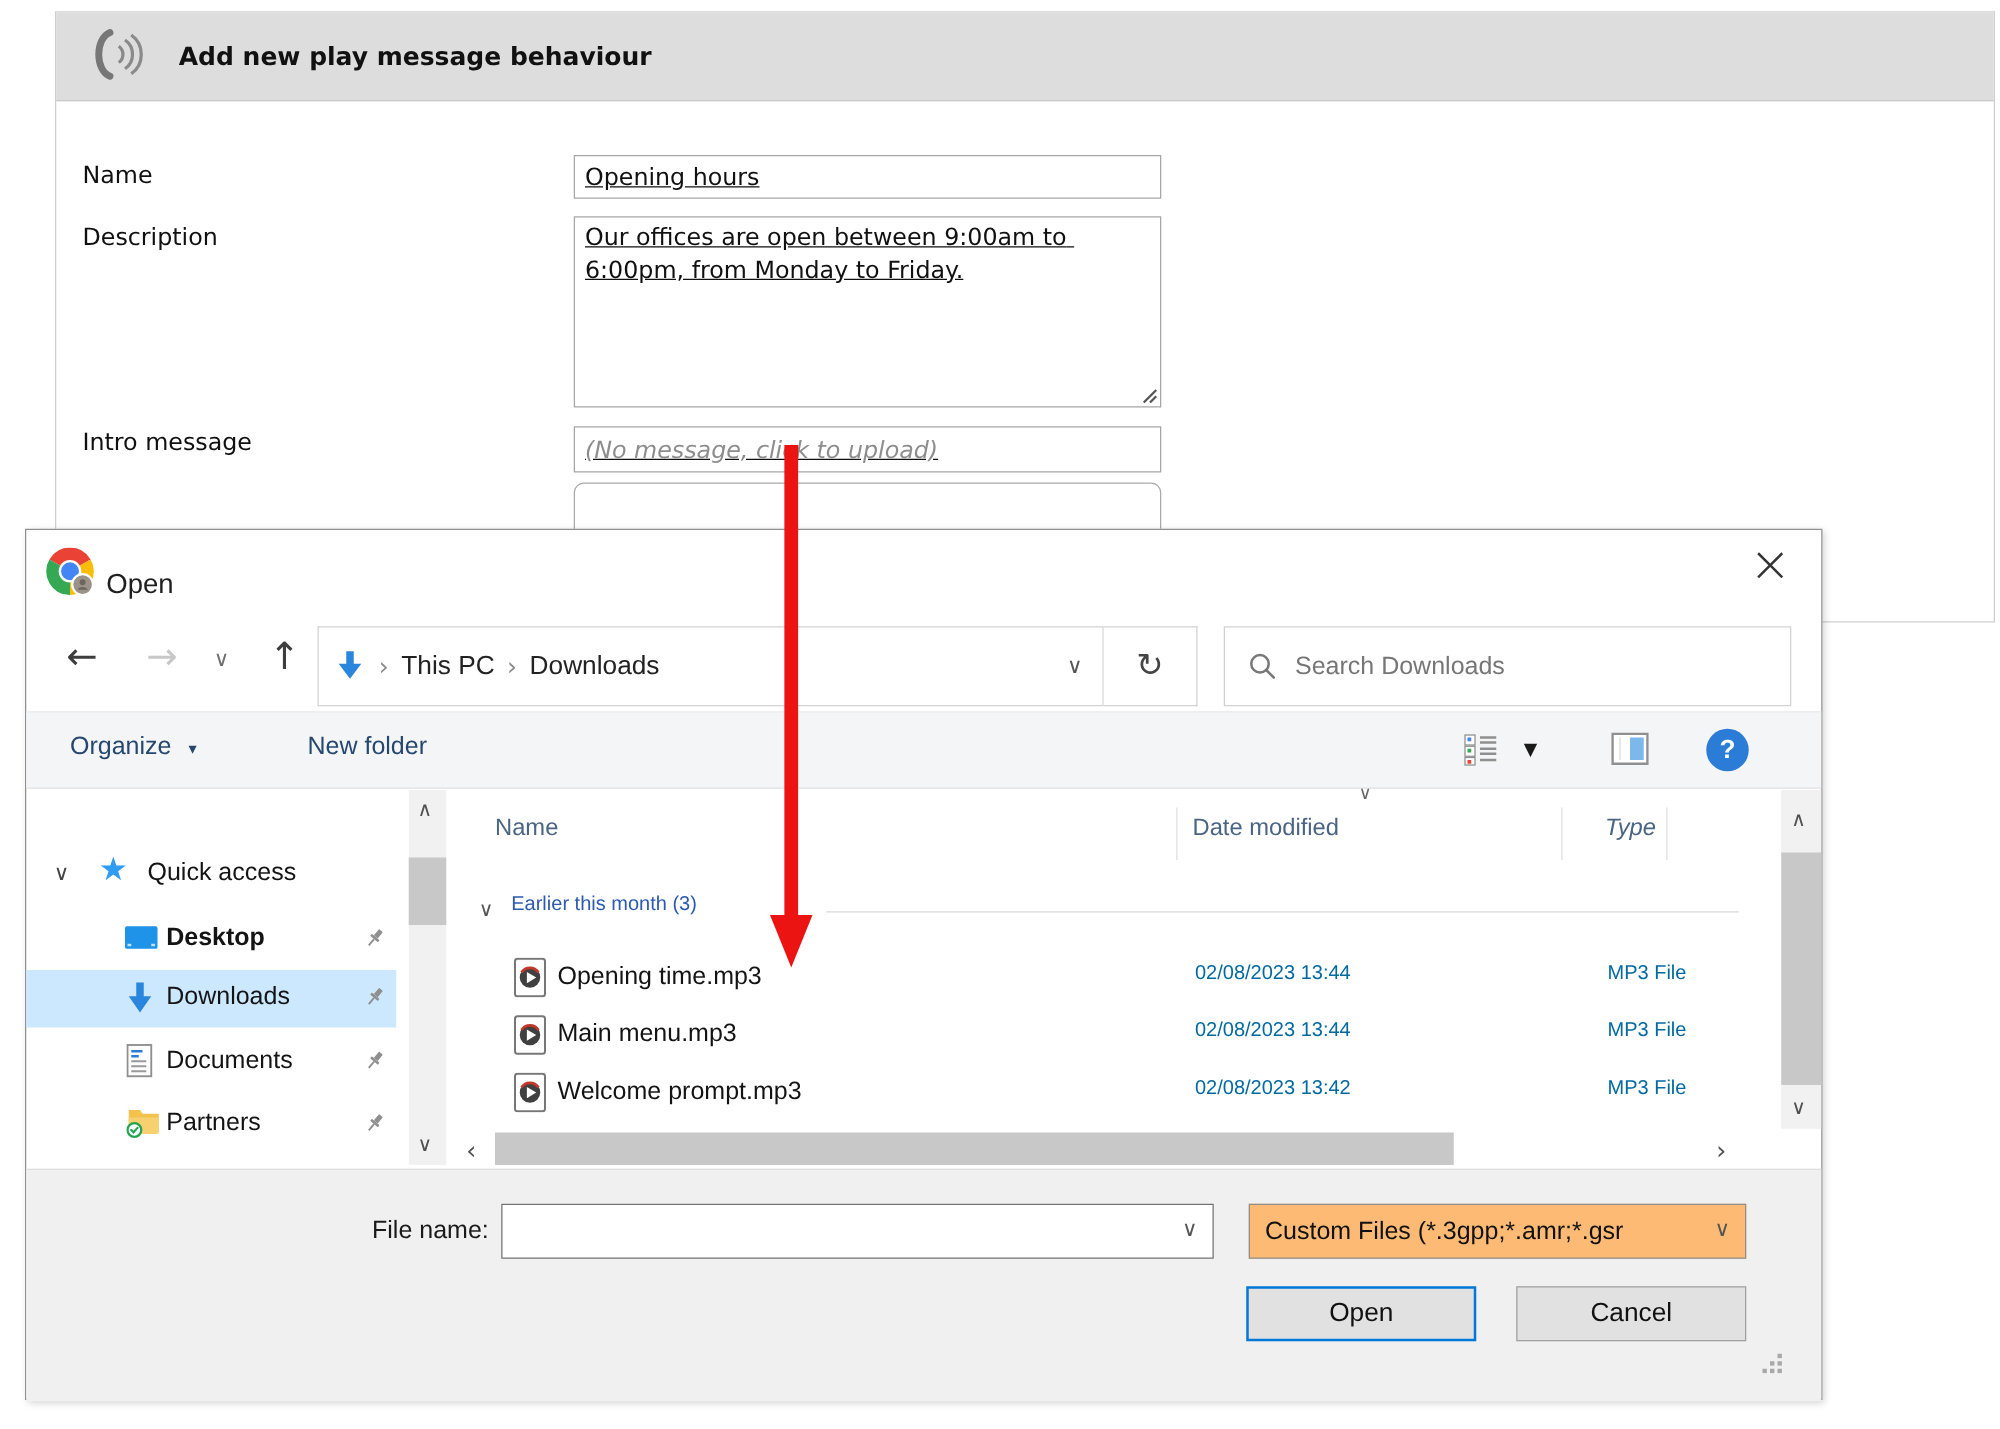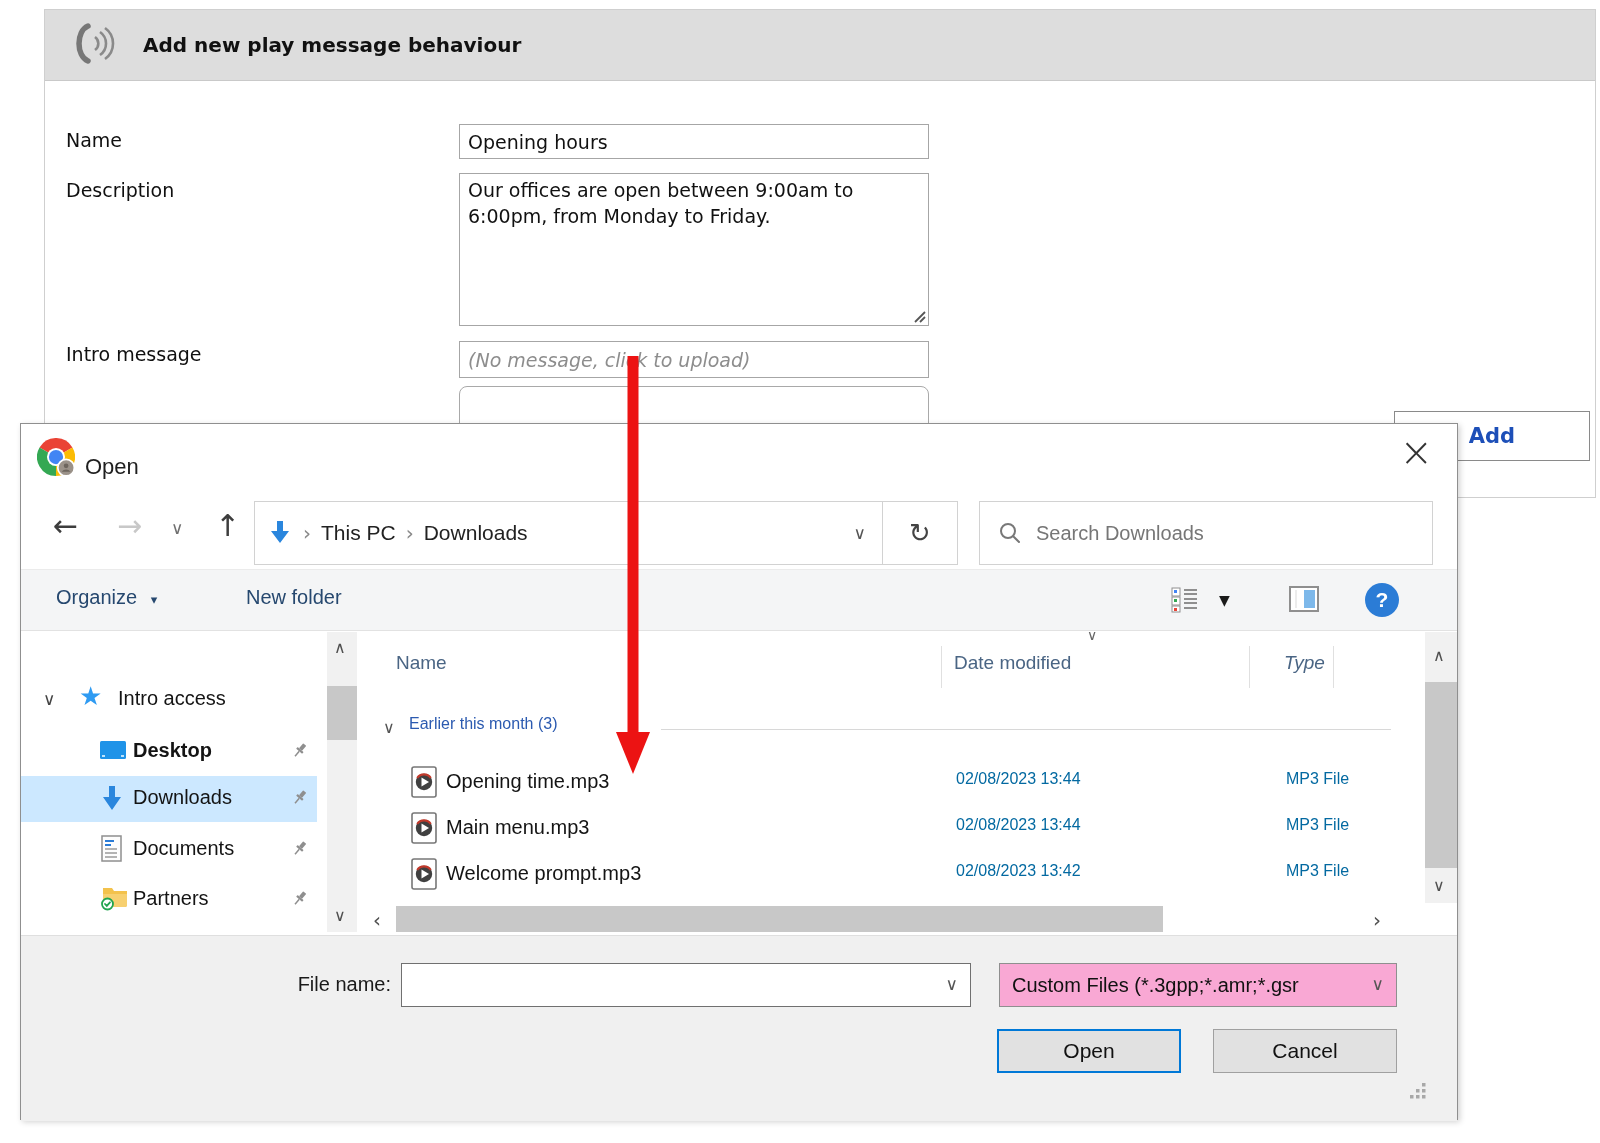--- a/index.html
+++ b/index.html
@@ -9,21 +9,21 @@
   .glyph { font-family:"DejaVu Sans","Liberation Sans",sans-serif; }
 
   
   .card { position:absolute; left:44px; top:9px; width:1552px; height:489px;
           border:1px solid #cfcfcf; background:#fff; font-family:"DejaVu Sans",sans-serif; z-index:1; }
   .card-header { position:absolute; left:0; top:0; width:100%; height:71px; background:#dddddd;
                  border-bottom:1px solid #c9c9c9; display:flex; align-items:center; padding-left:22px; }
   .card-title { font-weight:bold; font-size:20px; color:#111; margin-left:26px; }
   .form-label { position:absolute; font-size:19px; color:#101010; }
   .tx { border:1px solid #a6a6a6; background:#fff; font-family:"DejaVu Sans",sans-serif;
-        font-size:19px; color:#111; padding:4px 8px; }
+        font-size:19px; color:#111; padding:4px 8px;text-decoration:underline; }
   .tx::placeholder { color:#8d8d8d; font-style:italic; }
   textarea.tx { resize:none; line-height:1.35; }
   .partial-box { position:absolute; border:1px solid #a9a9a9; border-radius:8px; background:#fff; }
   .add-btn { position:absolute; border:1px solid #8a8a8a; background:#fff; font-weight:bold;
              font-size:21px; color:#1d4fb8; display:flex; align-items:center; justify-content:center;
              font-family:"DejaVu Sans",sans-serif; cursor:pointer; }
 
   
   .dlg { position:absolute; left:20px; top:423px; width:1438px; height:697px; background:#fff;
          border:1px solid #8f8f8f; box-shadow:2px 2px 6px rgba(0,0,0,.18); z-index:10;
@@ -51,21 +51,21 @@
   .scroll-track { position:absolute; background:#f1f1f1; }
   .scroll-thumb { position:absolute; background:#c8c8c8; }
   .scroll-arrow { position:absolute; font-size:16px; color:#505050; cursor:pointer; }
   .footer { position:absolute; left:0; top:511px; width:100%; height:186px; background:#f0f0f0;
             border-top:1px solid #dfdfdf; }
   .fn-label { position:absolute; left:250px; top:549px; width:120px; text-align:right; font-size:20px; color:#1a1a1a; }
   .fn-combo { position:absolute; left:380px; top:539px; width:570px; height:44px; background:#fff;
               border:1px solid #707070; }
   .fn-combo input { position:absolute; left:6px; top:2px; width:530px; height:38px; border:none; outline:none;
                     font-size:20px; font-family:"Liberation Sans",sans-serif; background:transparent; }
-  .ft-select { position:absolute; left:978px; top:539px; width:398px; height:44px; background:#f9a8d4;
+  .ft-select { position:absolute; left:978px; top:539px; width:398px; height:44px; background:#fdba74;
                border:1px solid #8f8f8f; display:flex; align-items:center; padding-left:12px;
                font-size:20px; color:#111; cursor:pointer; }
   .btn { position:absolute; top:605px; width:184px; height:44px; background:#e1e1e1;
          display:flex; align-items:center; justify-content:center; font-size:21px; color:#111; cursor:pointer; }
   .btn-open { left:976px; border:2px solid #0078d7; }
   .btn-cancel { left:1192px; border:1px solid #a0a0a0; }
   .combo-chev { position:absolute; right:12px; top:10px; font-size:17px; color:#555; }
 
   .sb-row { position:absolute; left:0; width:298px; height:42px; cursor:pointer; }
   .sb-label { position:absolute; top:8px; font-size:20px; color:#141414; }
@@ -107,21 +107,20 @@
       <line x1="4" y1="14" x2="14" y2="4" stroke="#555" stroke-width="1.8"></line>
       <line x1="9" y1="14" x2="14" y2="9" stroke="#555" stroke-width="1.8"></line>
     </svg>
   </span>
 
   <label class="form-label" style="left:21px; top:333px;">Intro message</label>
   <input class="tx" style="position: absolute; left: 414px; top: 331px; width: 470px; height: 37px;" placeholder="(No message, click to upload)">
 
   <div class="partial-box" style="left:414px; top:376px; width:470px; height:50px;"></div>
 
-  <button class="add-btn" style="left:1349px; top:401px; width:196px; height:50px;">Add</button>
 </div>
 
 <div class="dlg">
 
   <span class="abs" style="left:16px; top:14px;">
     <svg width="38" height="38" viewBox="0 0 32 32">
       <circle cx="16" cy="16" r="16" fill="#fff"></circle>
       <path d="M16 16 L2.14 8 A16 16 0 0 1 29.86 8 Z" fill="#ea4335"></path>
       <path d="M16 16 L2.14 8 A16 16 0 0 0 16 32 Z" fill="#34a853"></path>
       <path d="M16 16 L16 32 A16 16 0 0 0 29.86 8 Z" fill="#fbbc05"></path>
@@ -248,21 +247,21 @@
       </svg>
     </span>
     <span class="fname">Welcome prompt.mp3</span>
     <span class="fdate">02/08/2023 13:42</span>
     <span class="ftype">MP3 File</span>
   </div>
 
   <div class="sb-row" style="top:255px;">
     <span class="abs glyph" style="left:22px; top:10px; font-size:17px; color:#444;">∨</span>
     <span class="abs glyph" style="left:58px; top:2px; font-size:26px; color:#2f9bf2;">★</span>
-    <span class="sb-label" style="left:97px;">Intro access</span>
+    <span class="sb-label" style="left:97px;">Quick access</span>
   </div>
 
   <div class="sb-row" style="top:307px;font-weight:bold;">
     <span class="abs" style="left:78px; top:8px;">
       <svg width="28" height="24" viewBox="0 0 28 24">
         <rect x="1" y="2" width="26" height="18" rx="1.5" fill="#1f93e8"></rect>
         <rect x="3" y="16" width="3" height="2" fill="#bfe3fb"></rect>
         <rect x="22" y="16" width="3" height="2" fill="#bfe3fb"></rect>
       </svg>
     </span>

